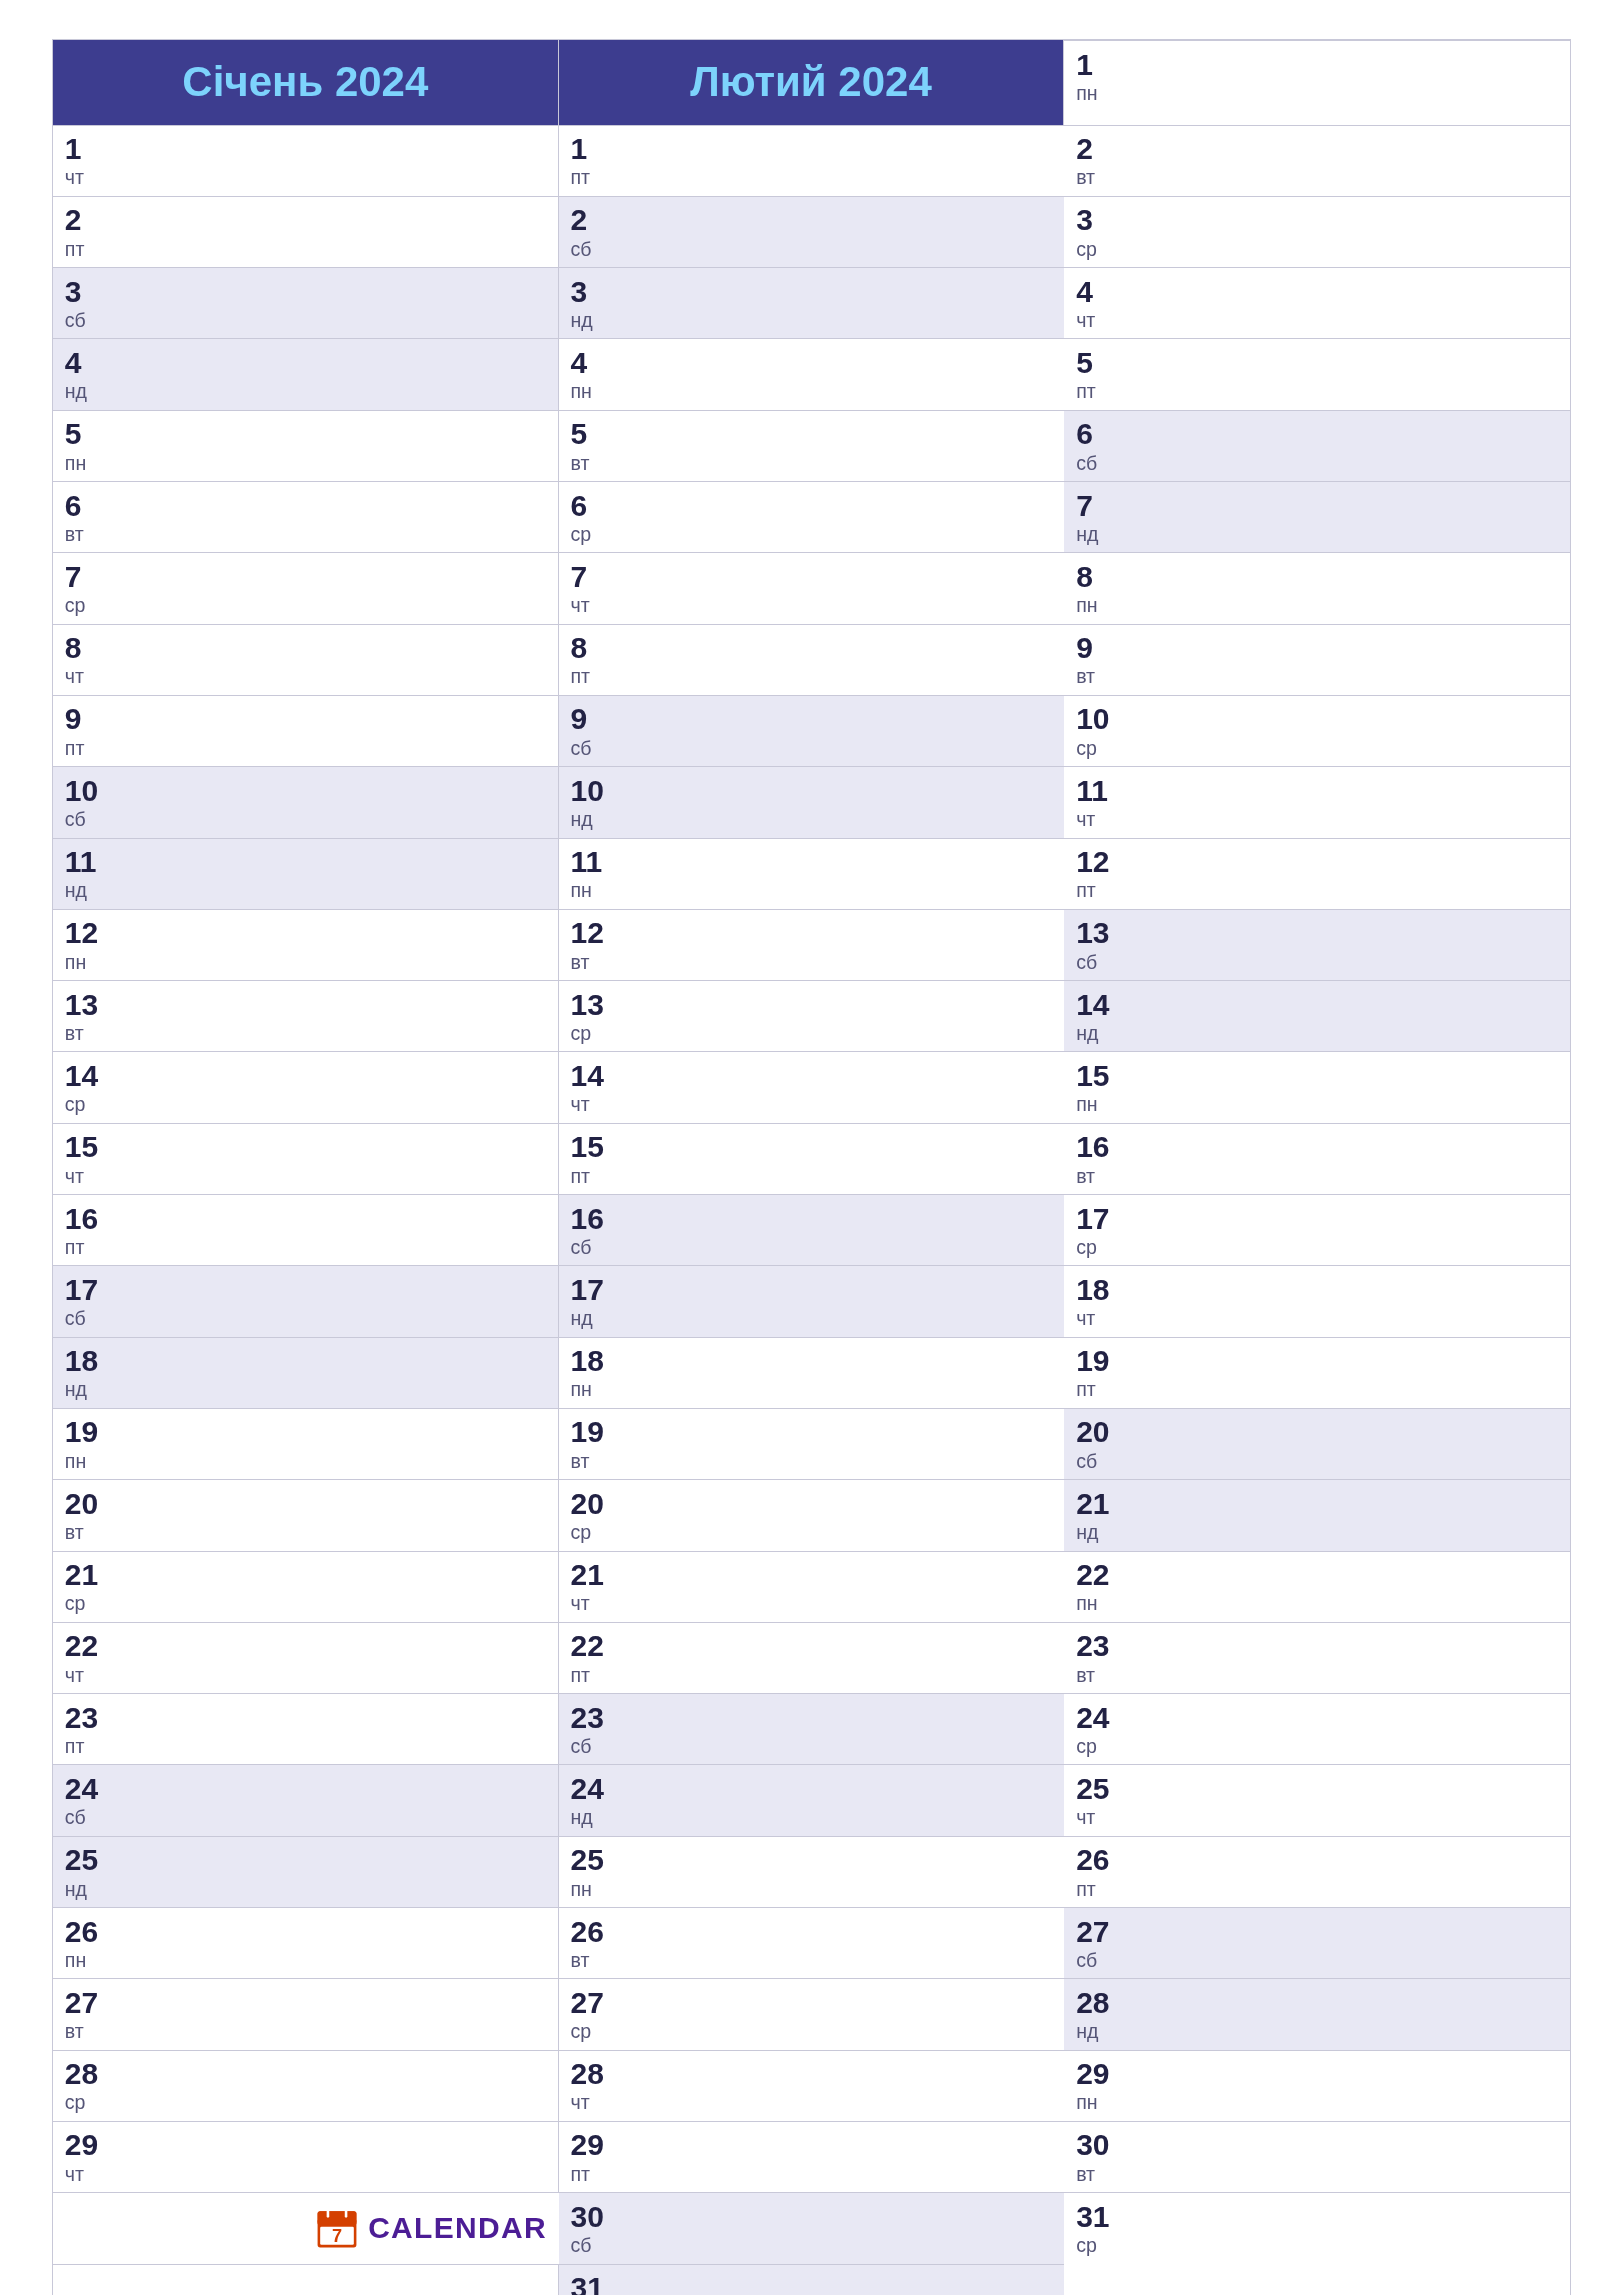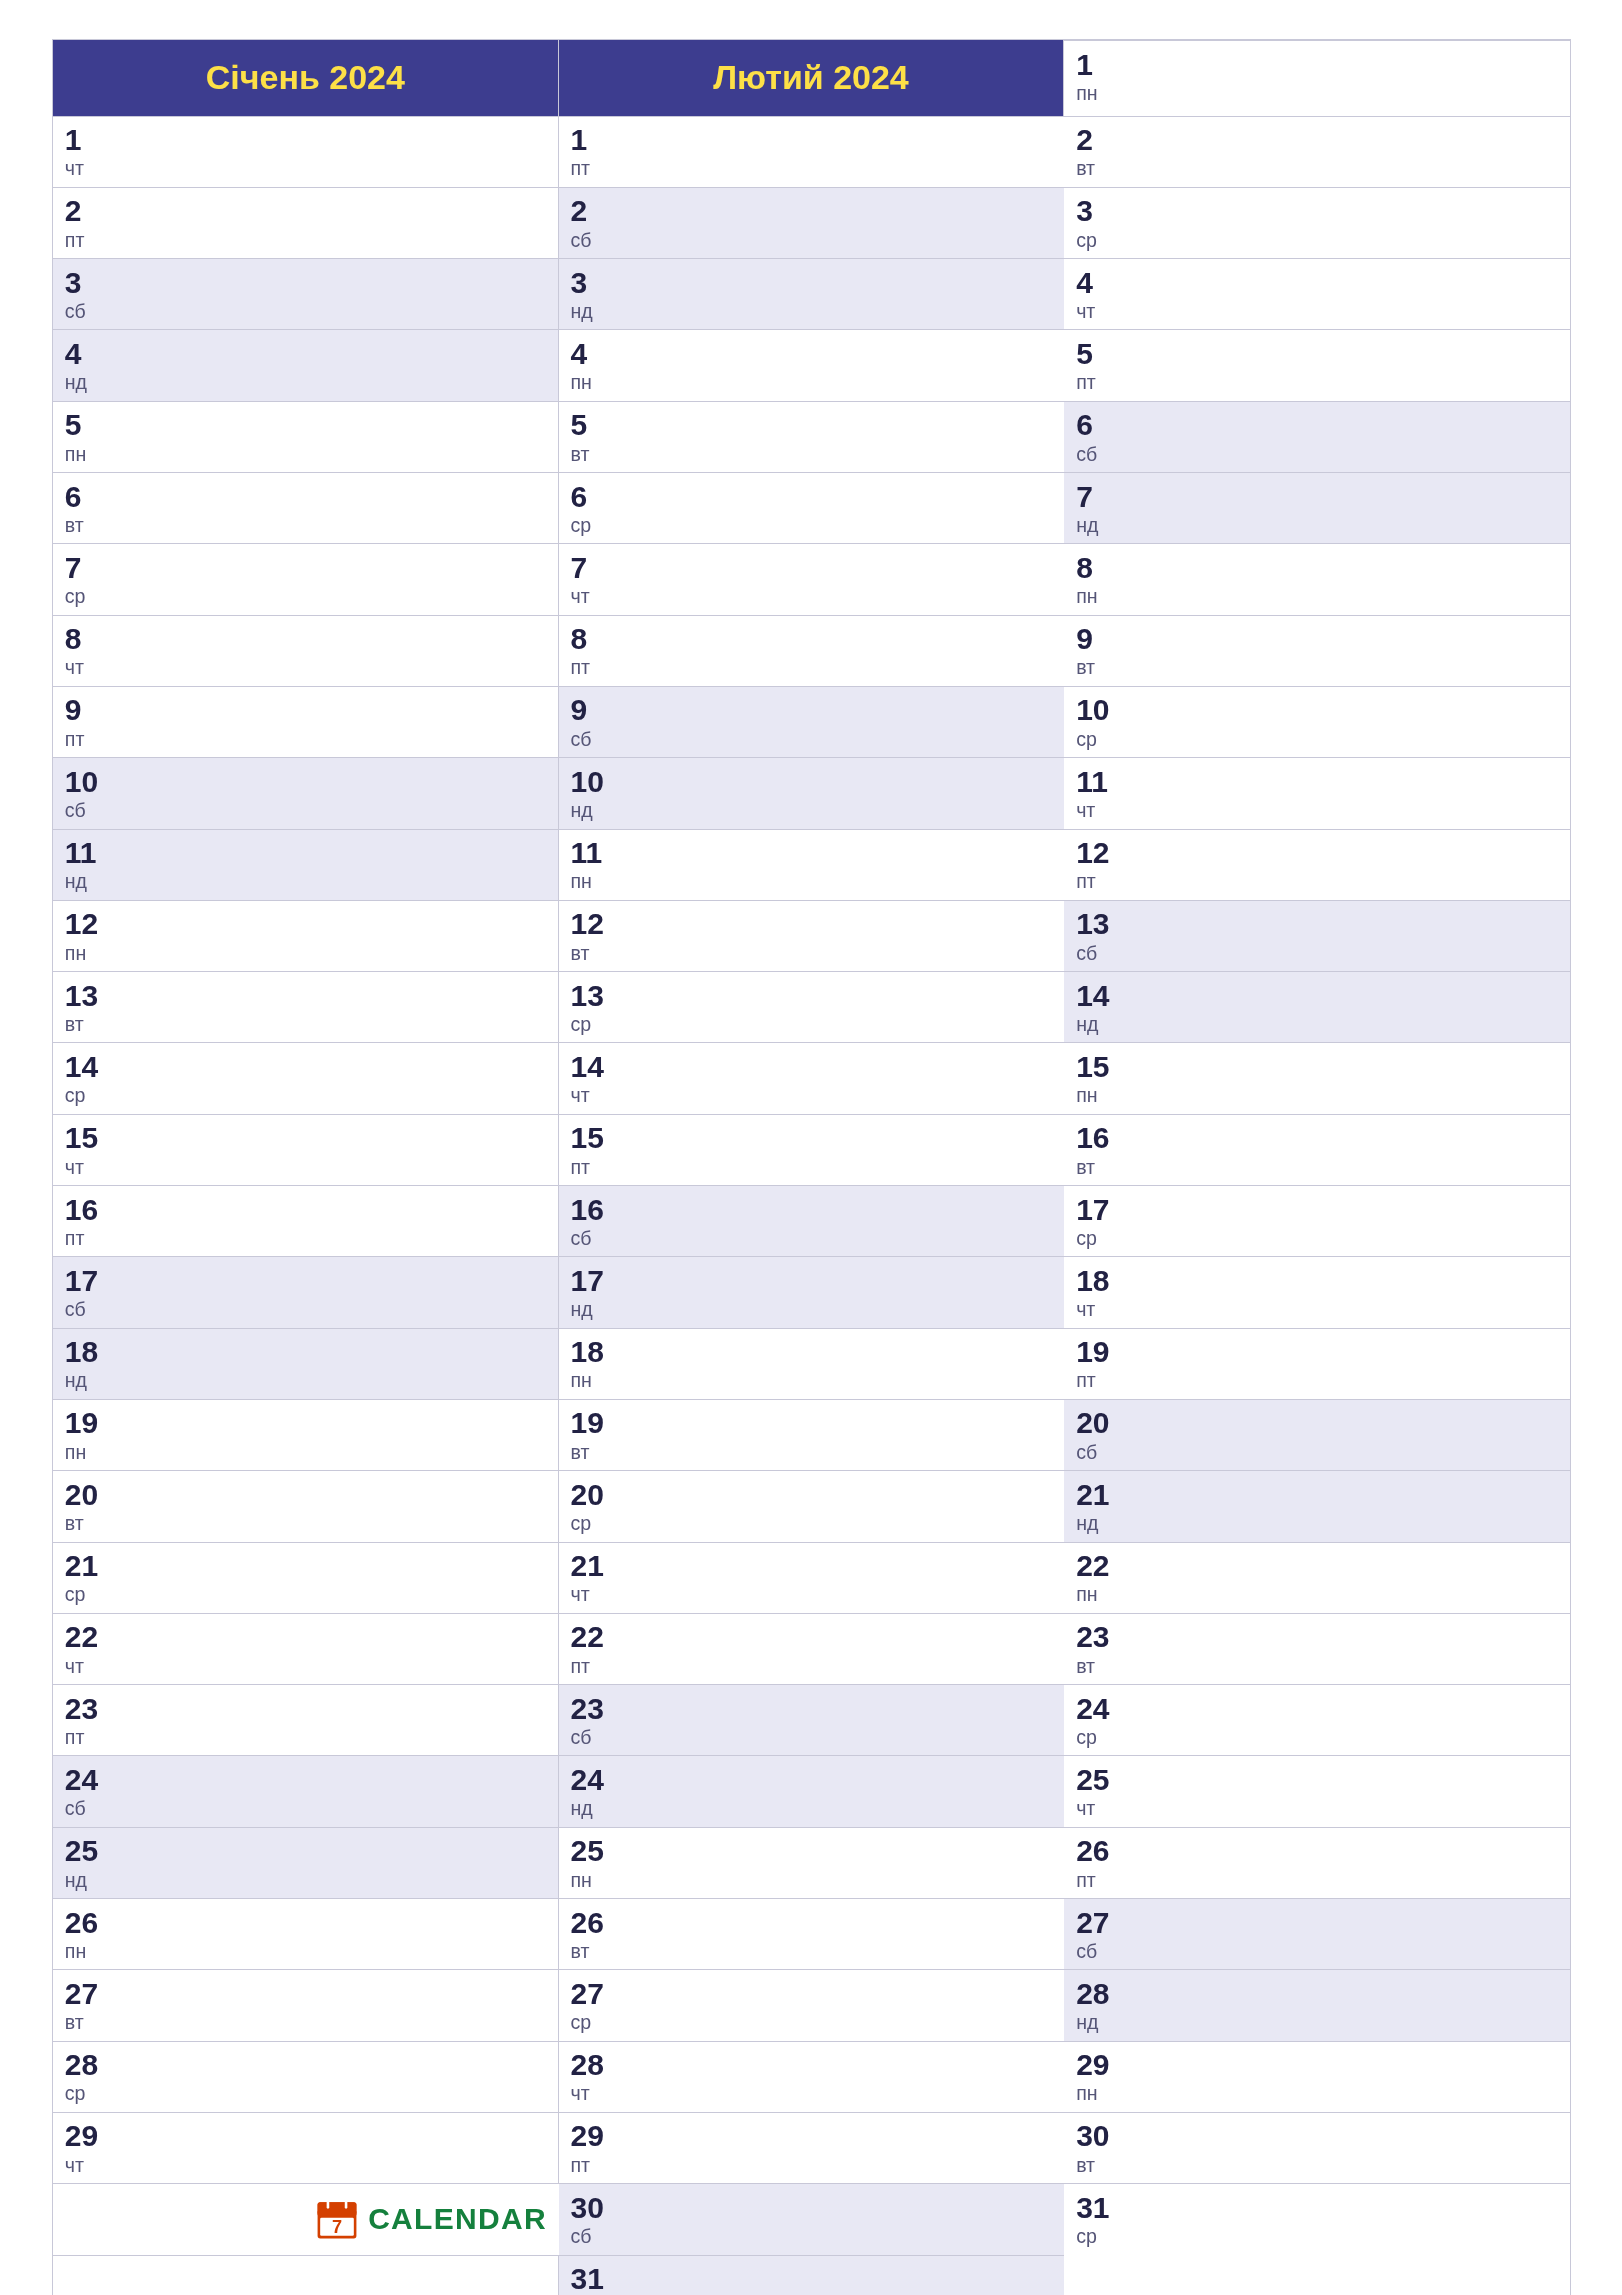--- a/index.html
+++ b/index.html
@@ -11,23 +11,23 @@
       padding: 39px 52px;
     }
     .calendar-grid {
       display: grid;
       grid-template-columns: 1fr 1fr 1fr;
       width: 100%;
       border: 0.7px solid #c8c8d8;
     }
     .month-header {
       background: #3d3d8f;
-      color: #fde047;
+      color: #7dd3fc;
       text-align: center;
-      font-size: 34px;
+      font-size: 42px;
       font-weight: bold;
       padding: 18.3px 0;
       border-right: 0.7px solid #c8c8d8;
     }
     .month-header:last-child {
       border-right: none;
     }
     .day-cell {
       border-top: 0.7px solid #c8c8d8;
       border-right: 0.7px solid #c8c8d8;
@@ -70,21 +70,21 @@
       align-items: center;
       gap: 9.2px;
     }
     .logo-icon {
       width: 44px;
       height: 44px;
     }
     .logo-text {
       font-size: 30px;
       font-weight: bold;
-      color: #15803d;
+      color: #4c1d95;
       letter-spacing: 1.3px;
       text-align: center;
     }
   </style>
 </head>
 <body>
 
 <div class="calendar-grid" id="calendar-container">
 <div class="month-header">Січень 2024</div>
     <div class="month-header">Лютий 2024</div>

